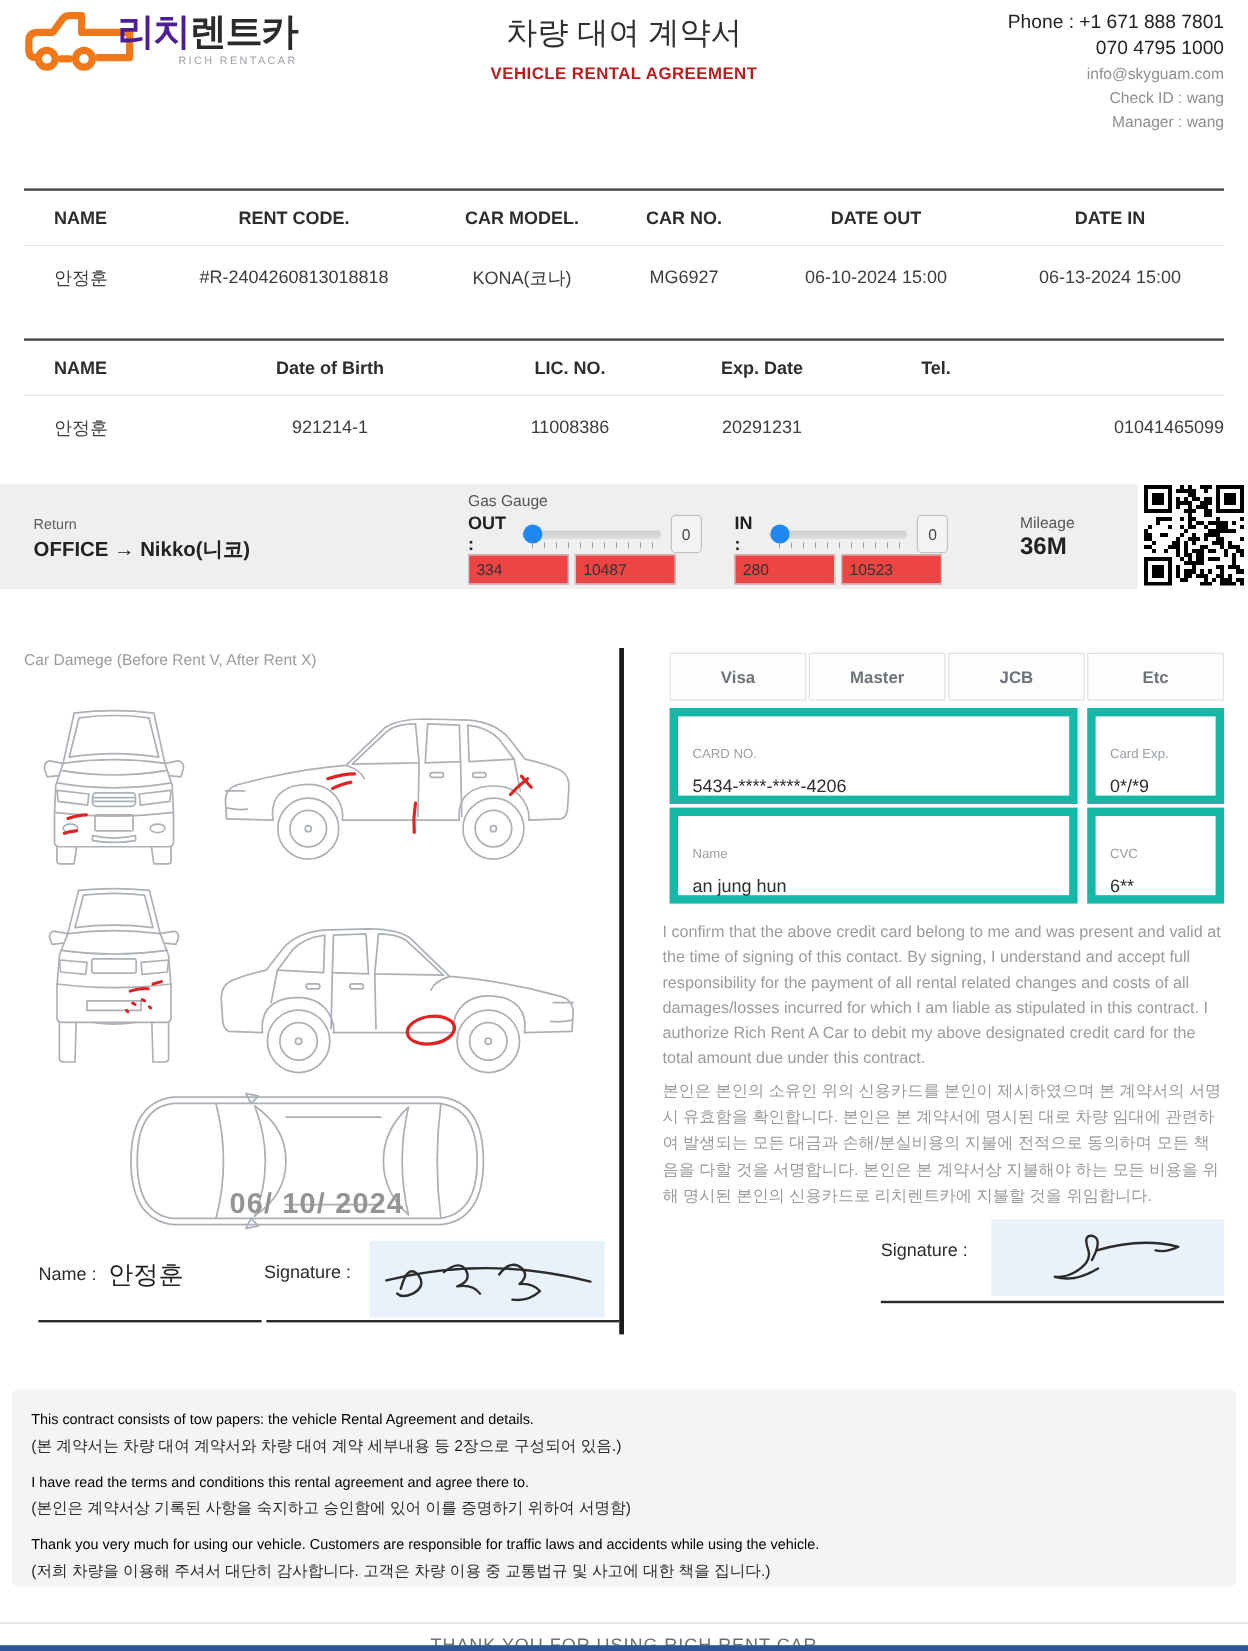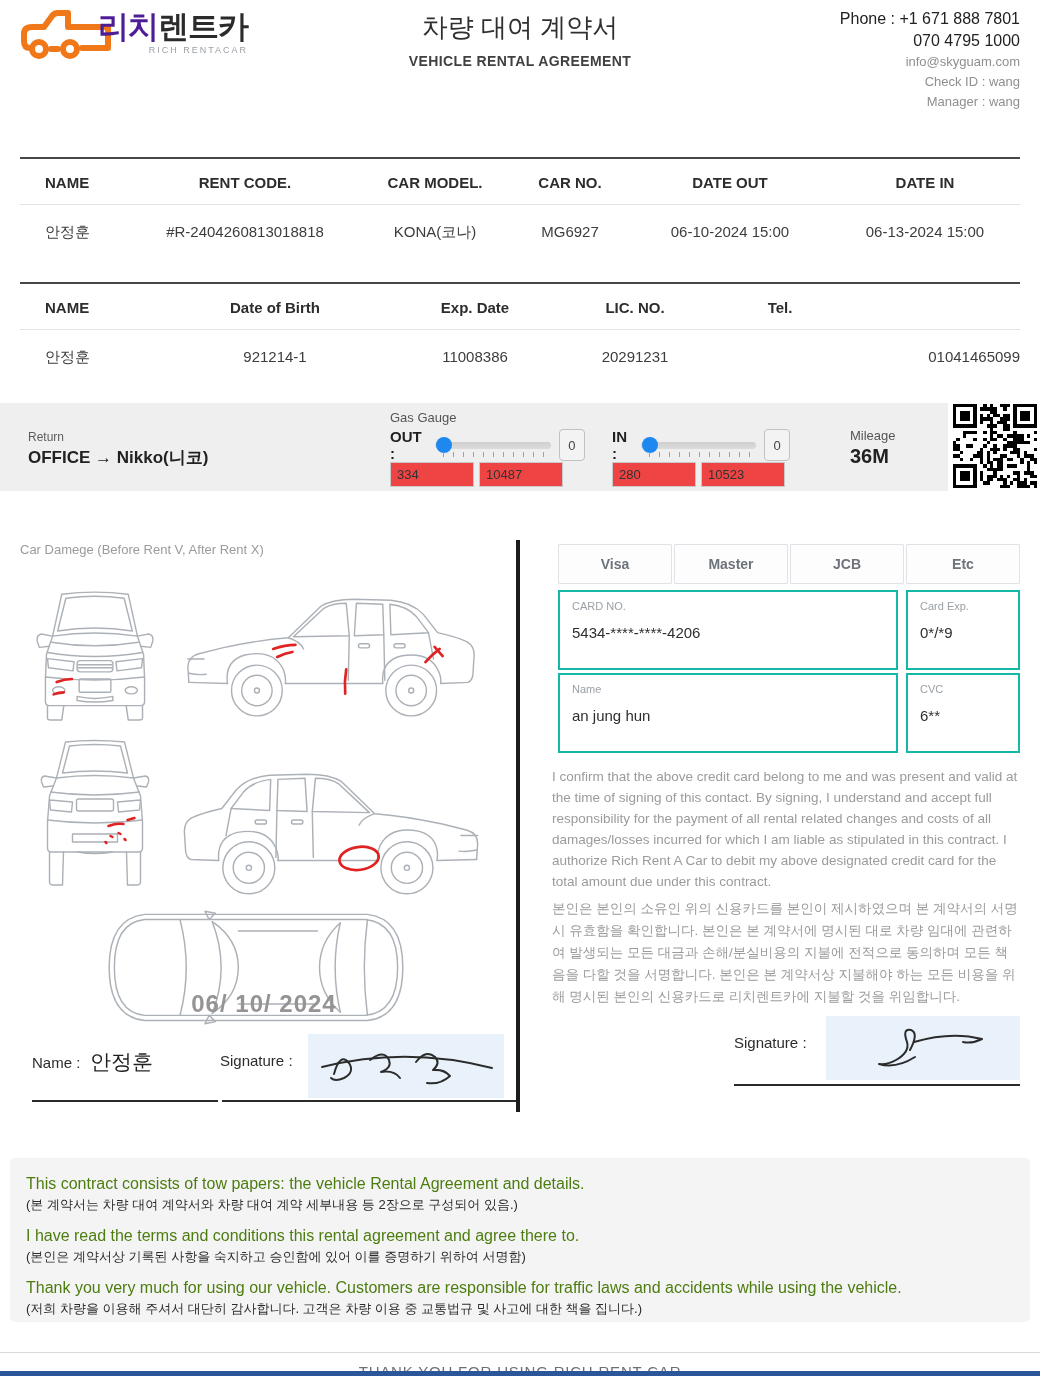--- a/index.html
+++ b/index.html
@@ -10,21 +10,21 @@
   
   .logo { position:absolute; left:20px; top:8px; display:flex; align-items:flex-start; }
   .logo svg { width:92px; height:52px; }
   .logo-textwrap { margin-left:-14px; margin-top:2px; }
   .logo-kr { font-size:31px; font-weight:bold; letter-spacing:-1px; line-height:34px; }
   .logo-kr .orange { color:#4c1d95; }
   .logo-kr .black { color:#2b2b2b; }
   .logo-sub { font-size:9px; color:#9aa0a6; letter-spacing:2px; text-align:right; margin-top:1px; }
   .title-block { position:absolute; left:0; top:10px; width:100%; text-align:center; }
   .title-kr { font-size:26px; font-weight:normal; color:#2f2f2f; }
-  .title-en { font-size:14px; font-weight:bold; color:#404040; letter-spacing:.4px; margin-top:8px; }
+  .title-en { font-size:14px; font-weight:bold; color:#b91c1c; letter-spacing:.4px; margin-top:8px; }
   .contact { position:absolute; right:20px; top:8px; text-align:right; }
   .contact .b { font-size:16px; font-weight:normal; color:#222; line-height:22px; }
   .contact .g { font-size:13px; color:#8f8f8f; line-height:20px; }
 
   
   .tbl { position:absolute; left:20px; width:1000px; border-top:2px solid #474747; }
   .tbl1 { top:157px; }
   .tbl2 { top:282px; }
   .trow { display:grid; }
   .tbl1 .trow { grid-template-columns:110px 230px 150px 120px 200px 190px; }
@@ -85,34 +85,34 @@
   .uline { position:absolute; height:2px; background:#2a2a2a; }
   .ul-l1 { left:0; top:62px; width:186px; }
   .ul-l2 { left:190px; top:62px; width:294px; }
 
   
   .card-tabs { position:absolute; left:6px; top:4px; width:462px; display:flex; gap:2px; }
   .card-tab { flex:1; height:40px; border:1px solid #dfe2e6; background:#fdfdfd; display:flex;
     align-items:center; justify-content:center; font-size:14px; font-weight:bold; color:#6d737a; border-radius:1px; }
   .card-grid { position:absolute; left:6px; top:50px; width:462px; display:grid;
     grid-template-columns:340px 114px; grid-template-rows:80px 80px; gap:3px 8px; }
-  .fieldbox { border:2px solid #14b8a6; background:#fff; padding:8px 12px; }
+  .fieldbox { border:7px solid #14b8a6; background:#fff; padding:26px 12px; }
   .fieldbox .flabel { font-size:11px; color:#9aa0a6; }
   .fieldbox .fvalue { font-size:15px; color:#2e2e2e; margin-top:12px; }
   .para { position:absolute; left:0; width:468px; font-size:13.5px; line-height:21px; color:#9b9b9b; }
   .para-en { top:226px; }
   .para-kr { top:358px; line-height:22px; }
   .sig-label-r { position:absolute; left:182px; top:494px; font-size:15px; color:#2c2c2c; }
   .sig-box-r { position:absolute; left:274px; top:476px; width:194px; height:64px; }
   .ul-r { left:182px; top:544px; width:286px; }
 
   
   .terms { position:absolute; left:10px; top:1158px; width:1020px; height:164px; background:#f4f4f5;
     border-radius:5px; padding:15px 16px; }
-  .term-en { font-size:16px; color:#4d7c0f; line-height:21px; }
+  .term-en { font-size:12px; color:#000000; line-height:21px; }
   .term-kr { font-size:13px; color:#2b2b2b; line-height:21px; }
   .term-pair { margin-bottom:10px; }
   .bottom-note { position:absolute; left:0; top:1352px; width:100%; border-top:1px solid #d9d9d9;
     text-align:center; padding-top:10px; font-size:15px; color:#6f6f6f; letter-spacing:.8px; }
   .bottom-bar { position:absolute; left:0; bottom:0; width:100%; height:5px; background:#2b579a; }
 </style>
 </head>
 <body>
 
 <div class="page">
@@ -161,22 +161,22 @@
       <div class="cell">MG6927</div>
       <div class="cell">06-10-2024 15:00</div>
       <div class="cell">06-13-2024 15:00</div>
     </div>
   </div>
 
   <div class="tbl tbl2">
     <div class="trow thead">
       <div class="cell first">NAME</div>
       <div class="cell">Date of Birth</div>
+      <div class="cell">LIC. NO.</div>
       <div class="cell">Exp. Date</div>
-      <div class="cell">LIC. NO.</div>
       <div class="cell">Tel.</div>
     </div>
     <div class="trow tdata">
       <div class="cell first">안정훈</div>
       <div class="cell">921214-1</div>
       <div class="cell">11008386</div>
       <div class="cell">20291231</div>
       <div class="cell"></div>
       <div class="cell right">01041465099</div>
     </div>

